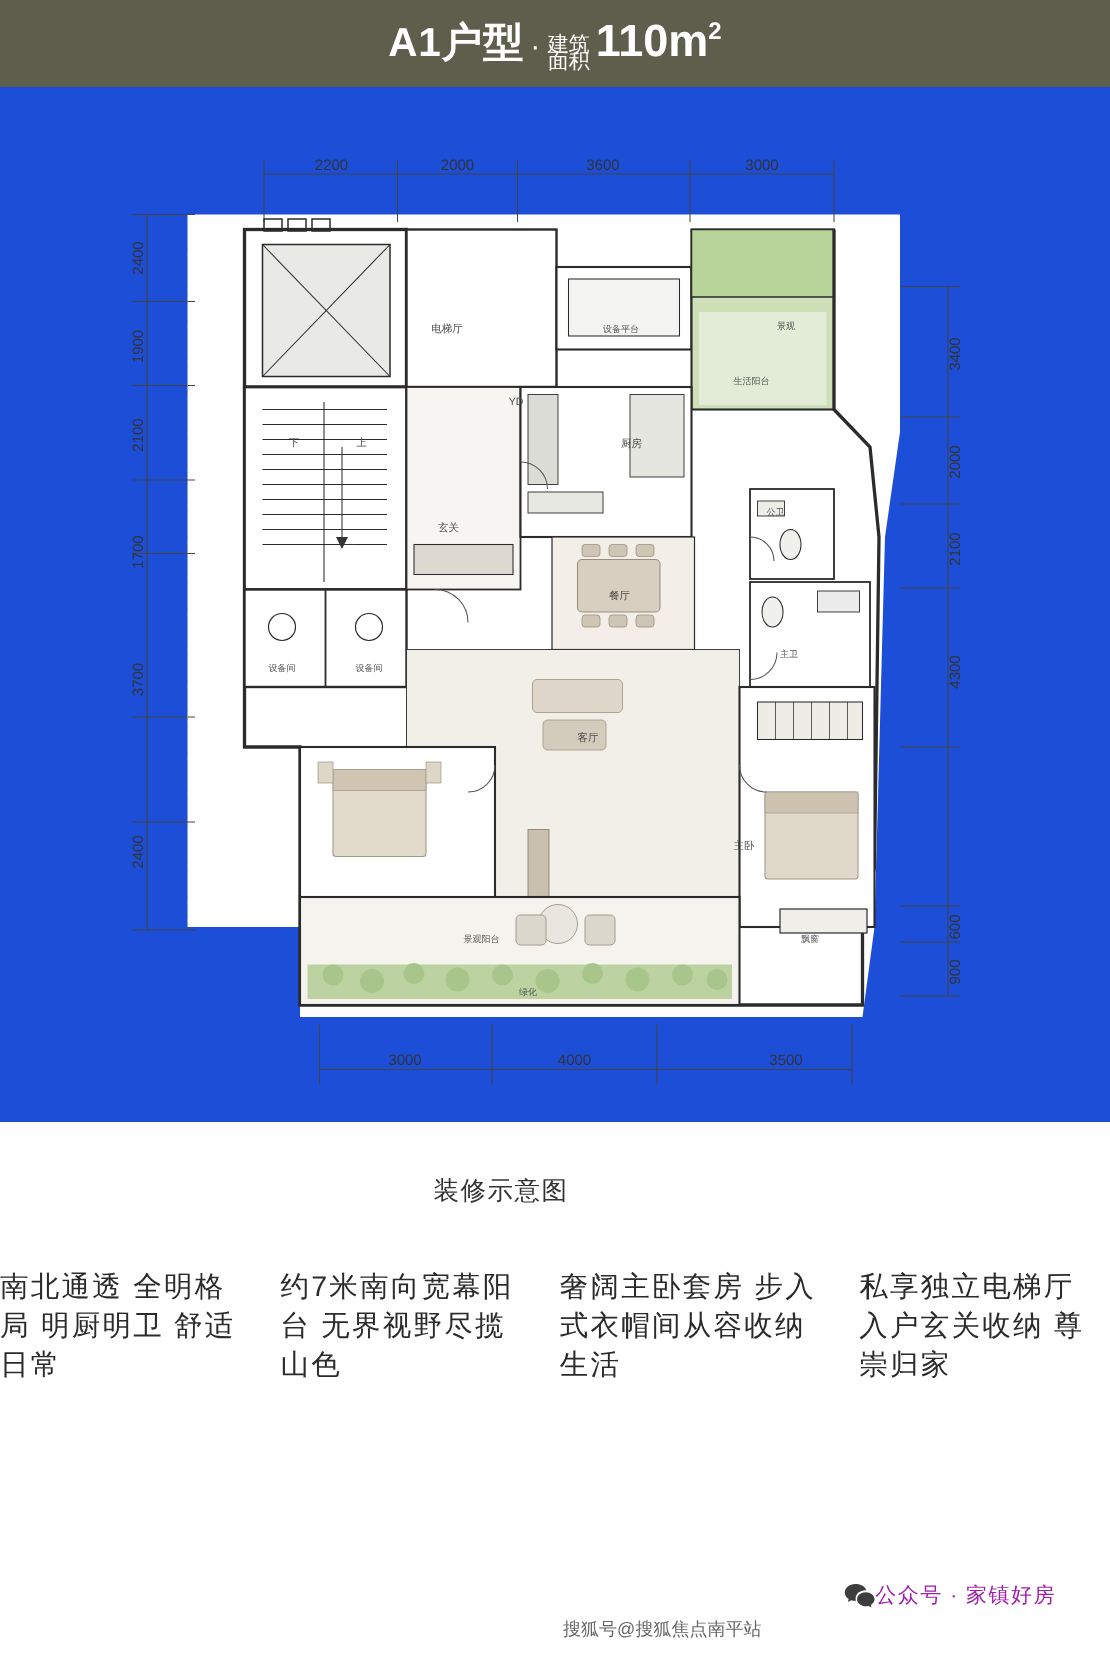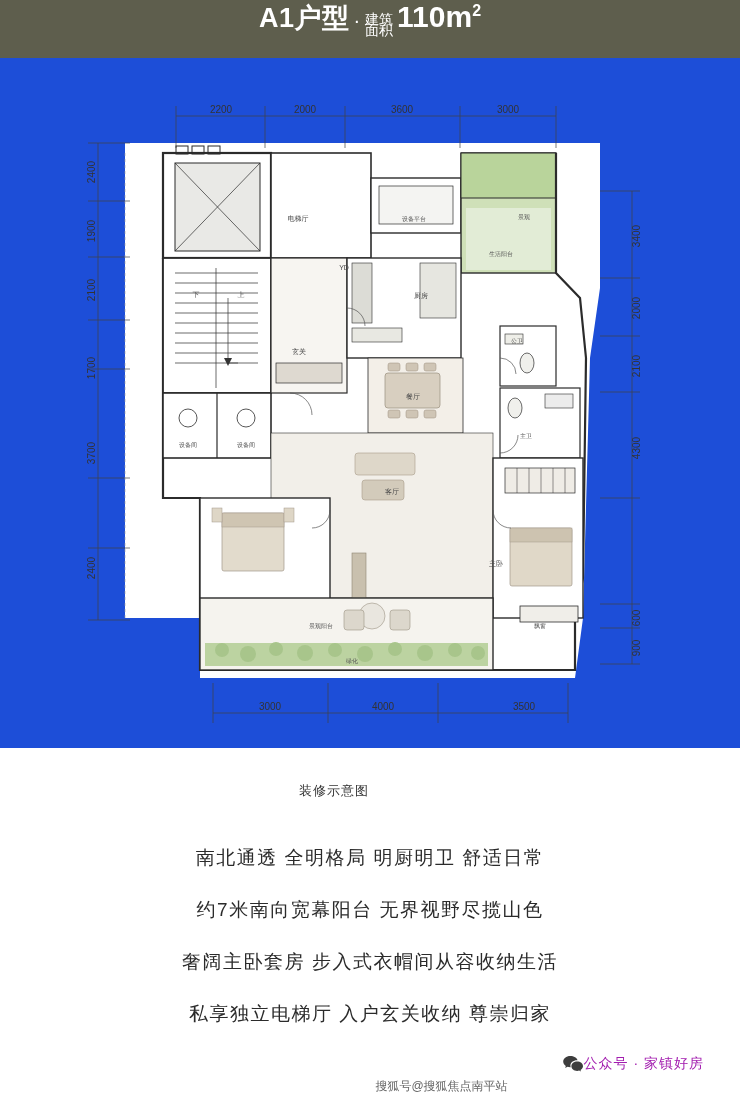--- a/index.html
+++ b/index.html
@@ -15,21 +15,21 @@
     overflow: hidden;
   }
 
   
   .header {
     position: absolute;
     left: 0; top: 0;
     width: 740px; height: 58px;
     background: #5e5e4d;
     display: flex;
-    align-items: flex-start;
+    align-items: center;
     justify-content: center;
     color: #ffffff;
   }
   .header-inner {
     display: flex;
     align-items: baseline;
     gap: 2px;
   }
   .header-title {
     font-size: 27px;
@@ -81,32 +81,32 @@
     font-size: 6px;
     fill: #555;
   }
 
   
   .caption {
     position: absolute;
     left: 0; top: 782px;
     width: 668px;
     text-align: center;
-    font-size: 13px;
+    font-size: 17px;
     color: #333;
     letter-spacing: 1px;
   }
 
   
   .features {
     position: absolute;
     left: 0; top: 845px;
     width: 740px;
     display: flex;
-    flex-direction: column;
+    flex-direction: row;
     align-items: center;
     gap: 26px;
   }
   .feature-line {
     font-size: 19px;
     color: #2b2b2b;
     letter-spacing: 1.5px;
   }
 
   

